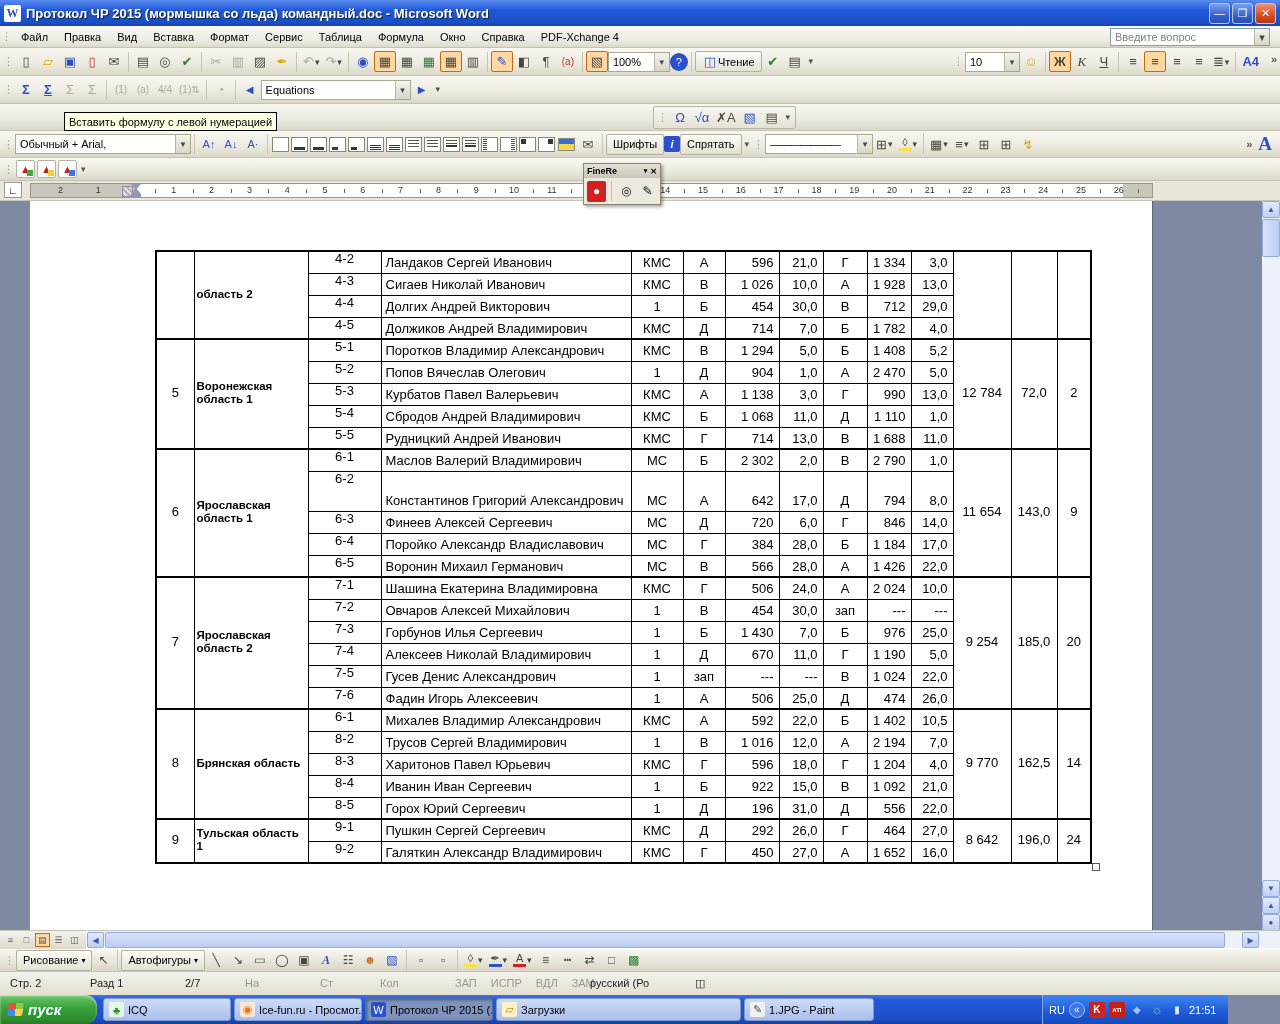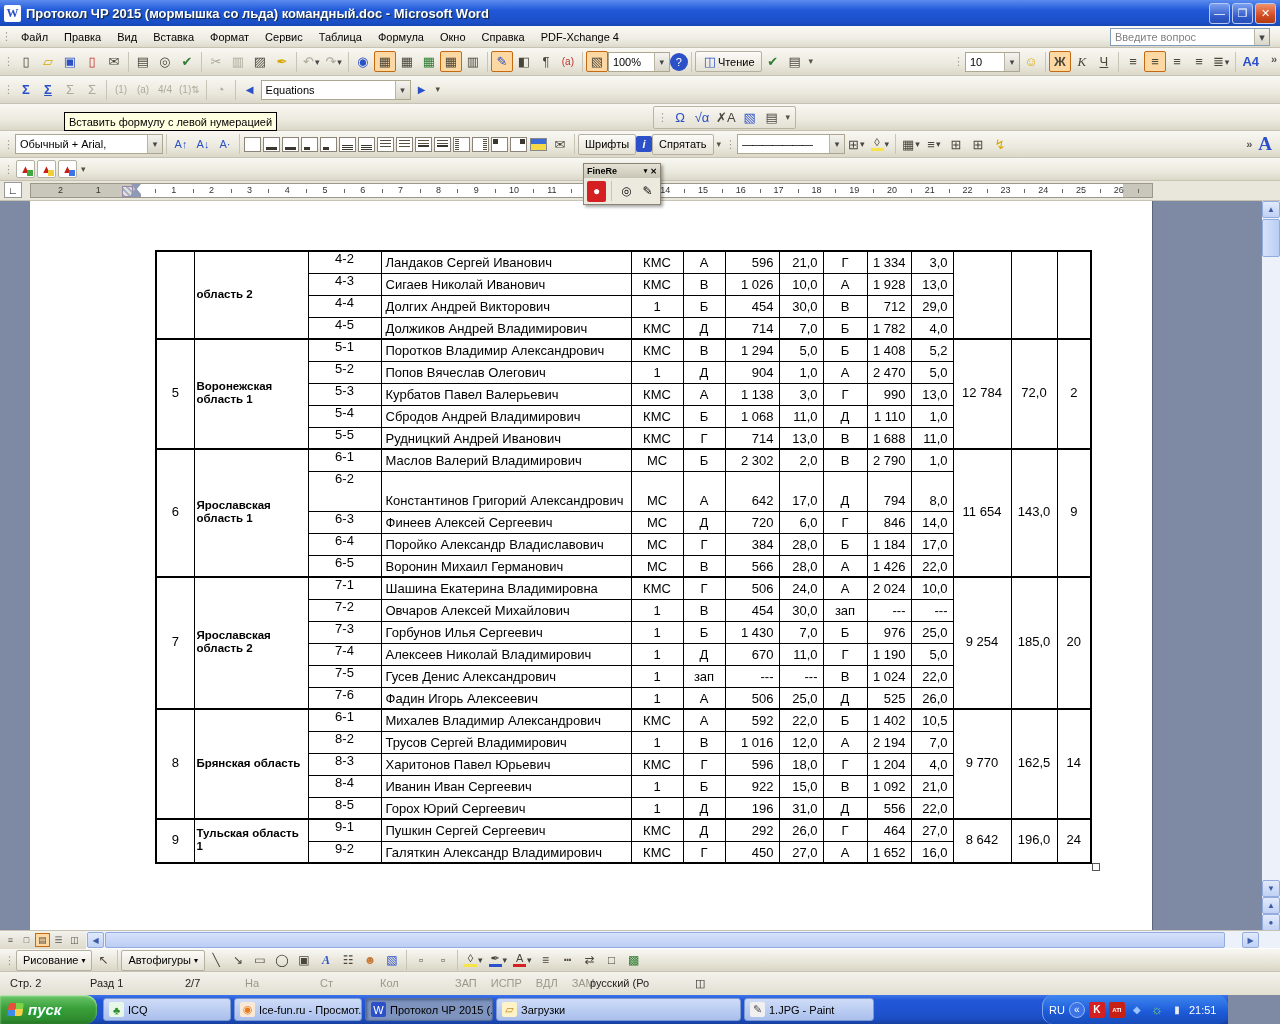--- a/index.html
+++ b/index.html
@@ -140,21 +140,21 @@
             padding-left:8px;gap:5px;box-shadow:inset 0 1px 2px #CFEFC0;}
   #startbtn .flag{width:15px;height:13px;border-radius:2px;transform:skewX(-8deg);
             background:conic-gradient(#7CD348 0 25%,#F8D048 0 50%,#3C8CE8 0 75%,#E8503C 0);}
   #startbtn .stxt{color:#fff;font-weight:bold;font-style:italic;font-size:15px;text-shadow:1px 1px 2px #1A4;}
   .task{position:absolute;top:3px;height:23px;border-radius:3px;display:flex;align-items:center;gap:4px;
         padding:0 5px;font-size:11px;background:linear-gradient(#CFDCF8,#A9BFEC);border:1px solid #7E99D0;
         color:#000;overflow:hidden;white-space:nowrap;}
   .task.active{background:#7E93BE;box-shadow:inset 1px 1px 3px #45587E;border-color:#5A6E9A;}
   .tico{width:15px;height:15px;flex:none;display:flex;align-items:center;justify-content:center;font-size:11px;border-radius:2px;}
   #tray{position:absolute;right:0;top:0;width:186px;height:29px;background:linear-gradient(#3E86F0,#1C5AD8 60%,#174BB8);
-        border-left:1px solid #7FA8F4;display:flex;align-items:center;gap:4px;padding:0 6px;color:#fff;border-radius:11px;}
+        border-left:1px solid #7FA8F4;display:flex;align-items:center;gap:4px;padding:0 6px;color:#fff;}
   .trico{width:16px;height:16px;display:flex;align-items:center;justify-content:center;font-size:10px;border-radius:2px;}
 
   
   #tooltip{position:absolute;left:64px;top:112px;height:19px;background:#FFFFE1;border:1px solid #000;
            display:flex;align-items:center;padding:0 4px;z-index:60;font-size:11px;}
   #finereader{position:absolute;left:583px;top:163px;width:78px;z-index:55;background:#ECEADF;
               border:1px solid #8A8574;box-shadow:2px 2px 3px rgba(0,0,0,.35);}
   #finereader .fhead{height:14px;background:linear-gradient(#E5E2D5,#C9C5B6);display:flex;align-items:center;
               padding:0 3px;font-size:9px;font-weight:bold;gap:3px;}
   #finereader .fbody{height:26px;display:flex;align-items:center;padding:0 3px;gap:2px;}
@@ -312,21 +312,21 @@
       <span class="tbtn blue">▧</span>
       <span class="tbtn">▤</span>
       <span class="ovf">
             <span>▾</span>
           </span>
     </span>
   </div>
 
   <div class="row r4">
     <span class="grip">⋮</span>
-    <span class="combo" style="width:148px;">
+    <span class="combo" style="width:176px;">
       <span class="val">Обычный + Arial,</span>
       <span class="da">▾</span>
     </span>
     <span class="sep"></span>
     <span class="tbtn blue" style="font-size:11px;">А↑</span>
     <span class="tbtn blue" style="font-size:11px;">А↓</span>
     <span class="tbtn blue" style="font-size:11px;">А·</span>
     <span class="sep"></span>
     <span id="sqicons" style="display:flex;align-items:center;">
           <span class="sq plain">
@@ -754,21 +754,21 @@
                 <td class="num">22,0</td>
               </tr>
               <tr>
                 <td class="topv">7-6</td>
                 <td class="name">Фадин Игорь Алексеевич</td>
                 <td class="c">1</td>
                 <td class="c">А</td>
                 <td class="num">506</td>
                 <td class="num">25,0</td>
                 <td class="c">Д</td>
-                <td class="num">525</td>
+                <td class="num">474</td>
                 <td class="num">26,0</td>
               </tr>
               <tr class="gfirst">
                 <td class="mid" rowspan="5">8</td>
                 <td class="region" rowspan="5">Брянская область</td>
                 <td class="topv">6-1</td>
                 <td class="name">Михалев Владимир Александрович</td>
                 <td class="c">КМС</td>
                 <td class="c">А</td>
                 <td class="num">592</td>

